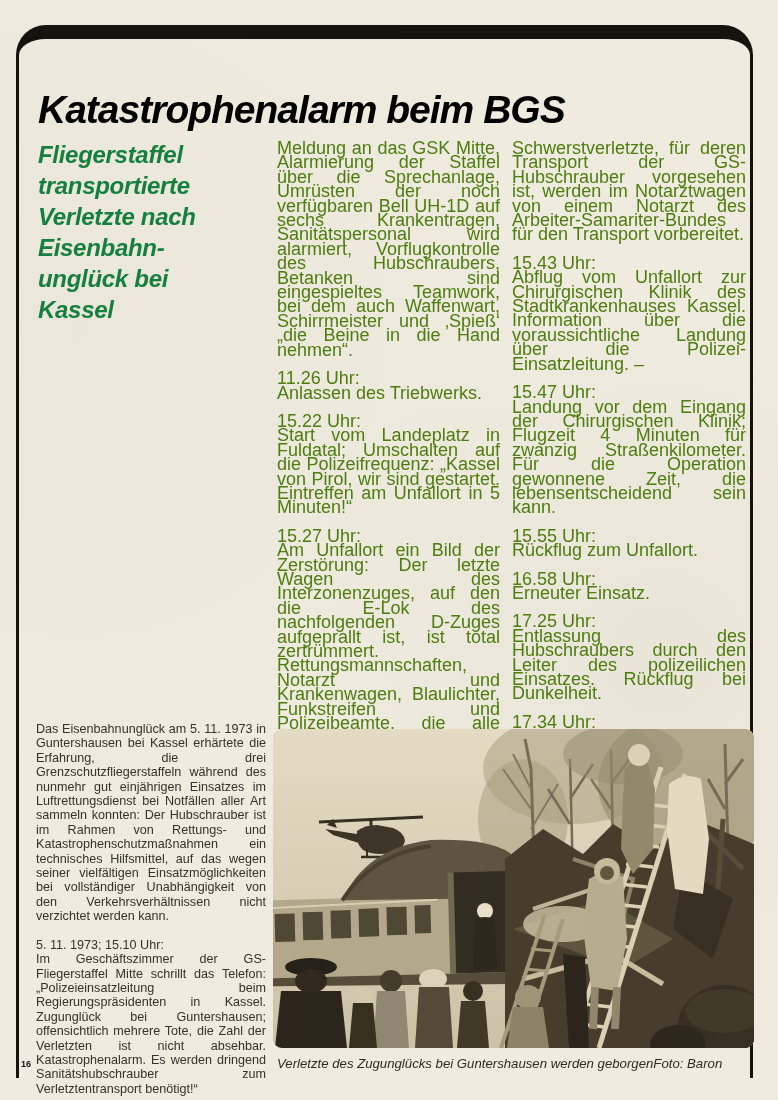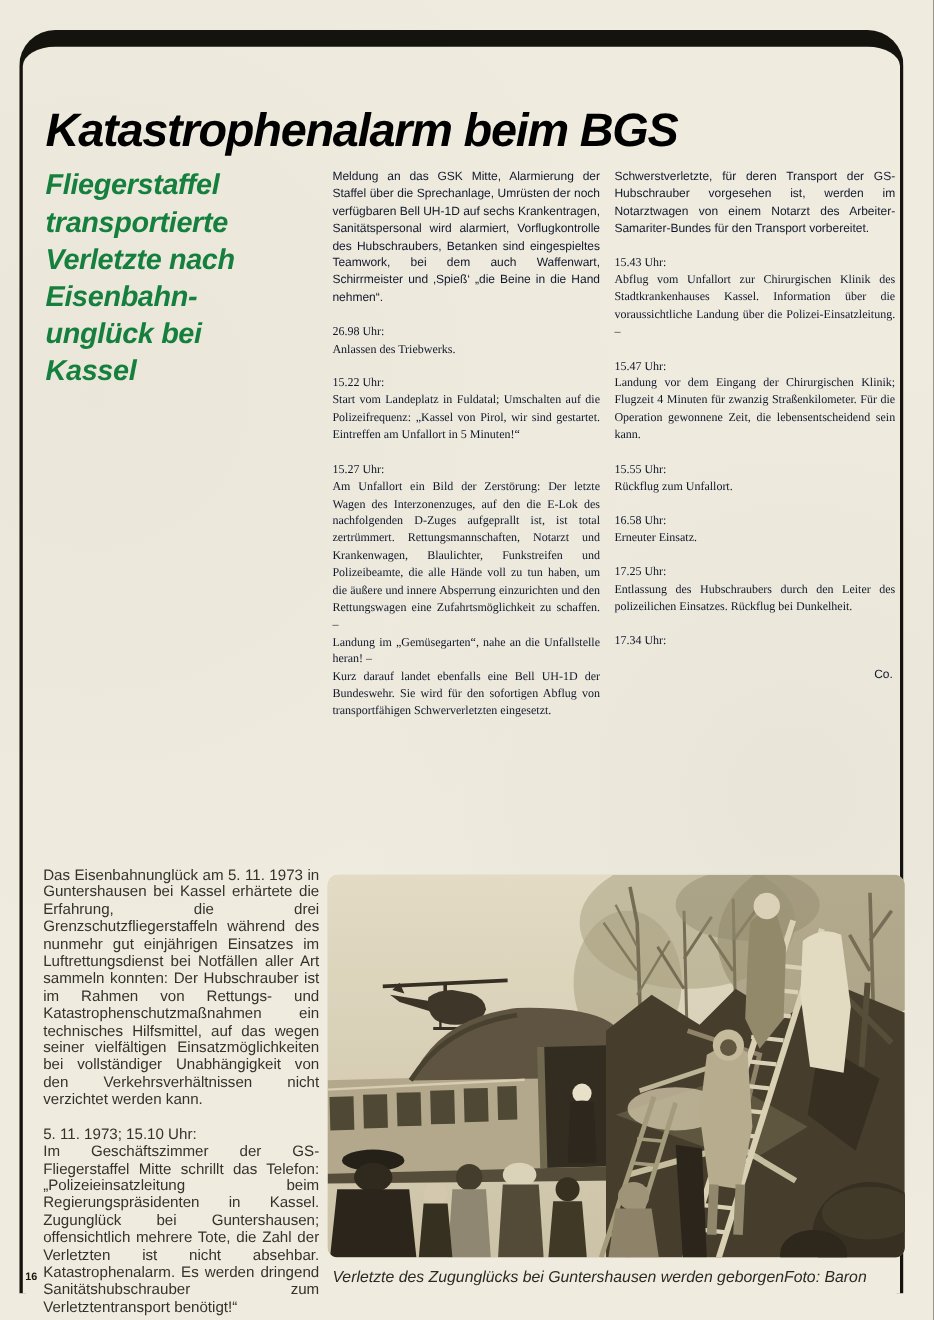--- a/index.html
+++ b/index.html
@@ -29,27 +29,27 @@
     font-size:39px;font-weight:bold;font-style:italic;
     letter-spacing:-1px;color:#000000;
   }
   .subtitle{
     position:absolute;left:38px;top:139px;width:230px;
     font-size:24px;font-weight:bold;font-style:italic;
     line-height:31px;color:#15803d;letter-spacing:-0.3px;
   }
   .col{
     position:absolute;top:141px;
-    font-size:10px;line-height:14.4px;
-    text-align:justify;color:#0f172a;
+    font-size:18px;line-height:14.4px;
+    text-align:justify;color:#4d7c0f;
   }
   .col-mid{left:277px;width:223px;}
   .col-right{left:512px;width:234px;}
   .para{margin:0 0 14px 0;white-space:pre-line;}
-  .entry{margin:0 0 14px 0;font-family:Liberation Serif, serif;}
+  .entry{margin:0 0 14px 0;}
   .entry .time{white-space:pre-line;}
   .entry .etext{white-space:pre-line;}
   .byline{text-align:right;margin-top:4px;padding-right:2px;}
   .bottom-left{
     position:absolute;left:36px;top:722px;width:230px;
     font-size:12.6px;line-height:14.4px;text-align:justify;color:#33322b;
   }
   .bottom-left .para2-head{margin-top:14px;}
   .pagenum{
     position:absolute;left:21px;top:1059px;
@@ -80,21 +80,21 @@
   <div>transportierte</div>
   <div>Verletzte nach</div>
   <div>Eisenbahn-</div>
   <div>unglück bei</div>
   <div>Kassel</div>
 </div>
 
 <div class="col col-mid">
   <p class="para">Meldung an das GSK Mitte, Alarmierung der Staffel über die Sprechanlage, Umrüsten der noch verfügbaren Bell UH-1D auf sechs Krankentragen, Sanitätspersonal wird alarmiert, Vorflugkontrolle des Hubschraubers, Betanken sind eingespieltes Teamwork, bei dem auch Waffenwart, Schirrmeister und ‚Spieß‘ „die Beine in die Hand nehmen“.</p>
   <div class="entry">
-    <div class="time">26.98 Uhr:</div>
+    <div class="time">11.26 Uhr:</div>
     <div class="etext">Anlassen des Triebwerks.</div>
   </div>
   <div class="entry">
     <div class="time">15.22 Uhr:</div>
     <div class="etext">Start vom Landeplatz in Fuldatal; Umschalten auf die Polizeifrequenz: „Kassel von Pirol, wir sind gestartet. Eintreffen am Unfallort in 5 Minuten!“</div>
   </div>
   <div class="entry">
     <div class="time">15.27 Uhr:</div>
     <div class="etext">Am Unfallort ein Bild der Zerstörung: Der letzte Wagen des Interzonenzuges, auf den die E-Lok des nachfolgenden D-Zuges aufgeprallt ist, ist total zertrümmert. Rettungsmannschaften, Notarzt und Krankenwagen, Blaulichter, Funkstreifen und Polizeibeamte, die alle Hände voll zu tun haben, um die äußere und innere Absperrung einzurichten und den Rettungswagen eine Zufahrtsmöglichkeit zu schaffen. –
 Landung im „Gemüsegarten“, nahe an die Unfallstelle heran! –

